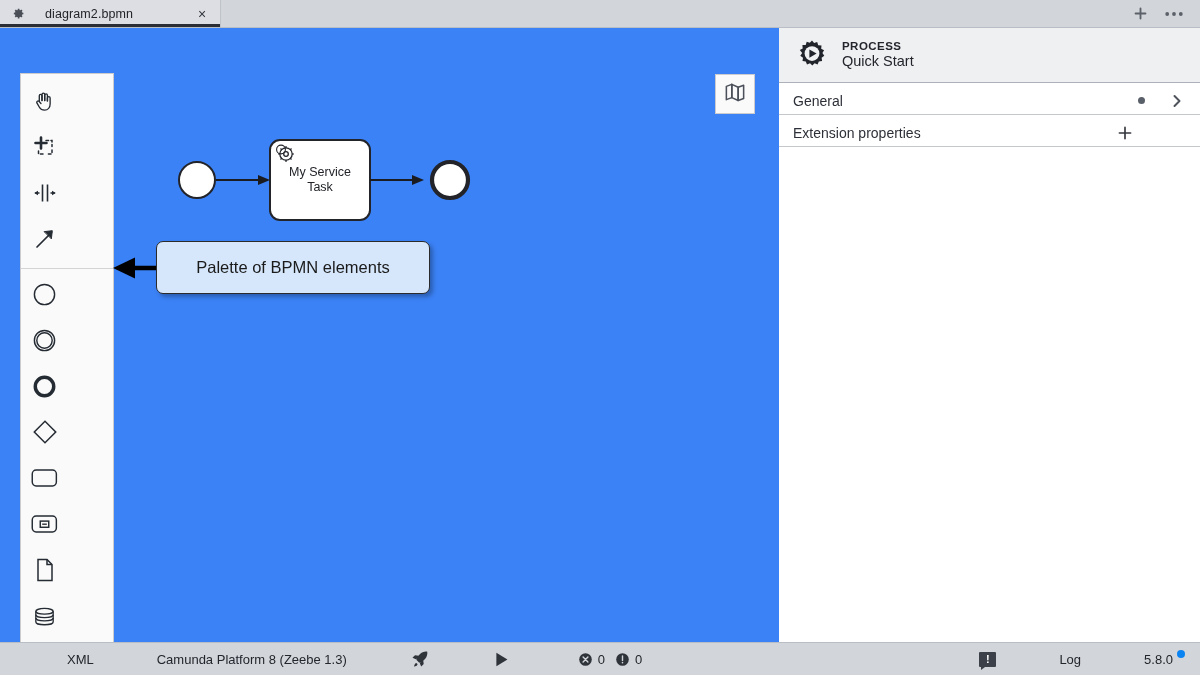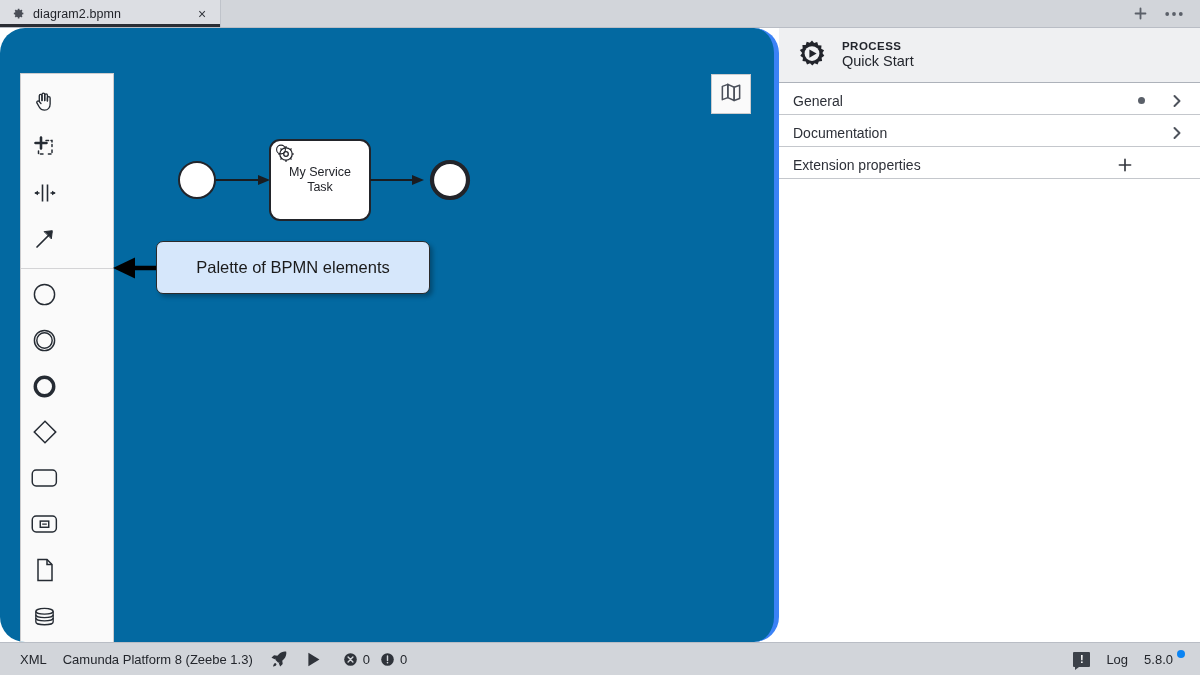--- a/index.html
+++ b/index.html
@@ -28,21 +28,21 @@
     flex: 0 0 28px;
     background: #d2d5da;
     display: flex;
     align-items: stretch;
     border-bottom: 1px solid #b9bdc5;
   }
   .tab {
     position: relative;
     display: flex;
     align-items: center;
-    gap: 8px;
+    gap: 20px;
     padding: 0 10px 0 11px;
     min-width: 221px;
     background: #dcdee3;
     font-size: 12.5px;
     color: #22242a;
     border-right: 1px solid #bfc3ca;
   }
   .tab.active {
     background: #dcdee3;
     box-shadow: inset 0 -3px 0 #2a2d34;
@@ -82,24 +82,23 @@
     position: relative;
     display: flex;
     min-height: 0;
     background: #ffffff;
   }
 
   
   .canvas {
     position: relative;
     flex: 1 1 auto;
-    background: #0369a1;
+    background: #3b82f6;
     overflow: hidden;
-    border-right: 5px solid #3b82f6;
-    border-radius: 25px;
+    border-right: 1px solid #3b82f6;
   }
 
   
   .palette {
     position: absolute;
     left: 20px;
     top: 45px;
     width: 94px;
     background: #fafafa;
     border: 1px solid #ccccce;
@@ -243,20 +242,21 @@
     font-size: 13px;
     color: #23262c;
   }
   .sb-item {
     display: flex;
     align-items: center;
     height: 100%;
     padding: 8px 8px;
     cursor: pointer;
     white-space: nowrap;
+    margin-left: 47px;
   }
   .sb-icon {
     display: inline-flex;
     align-items: center;
     justify-content: center;
     color: #2f333a;
   }
   .sb-badge {
     display: flex;
     align-items: center;
@@ -514,28 +514,20 @@
       <div class="props-row">
         <span class="props-row-label">General</span>
         <span class="props-row-dot"></span>
         <span class="props-row-chevron">
           <svg width="11" height="14" viewBox="0 0 11 14" fill="none" stroke="currentColor" stroke-width="2" stroke-linecap="round" stroke-linejoin="round">
             <path d="M2.5 2l5 5-5 5"></path>
           </svg>
         </span>
       </div>
 
-      <div class="props-row">
-        <span class="props-row-label">Documentation</span>
-        <span class="props-row-chevron">
-          <svg width="11" height="14" viewBox="0 0 11 14" fill="none" stroke="currentColor" stroke-width="2" stroke-linecap="round" stroke-linejoin="round">
-            <path d="M2.5 2l5 5-5 5"></path>
-          </svg>
-        </span>
-      </div>
 
       <div class="props-row">
         <span class="props-row-label">Extension properties</span>
         <span class="props-row-plus">
           <svg width="18" height="18" viewBox="0 0 24 24" fill="none" stroke="currentColor" stroke-width="2.2" stroke-linecap="round">
             <path d="M12 4.5v15M4.5 12h15"></path>
           </svg>
         </span>
       </div>
 

